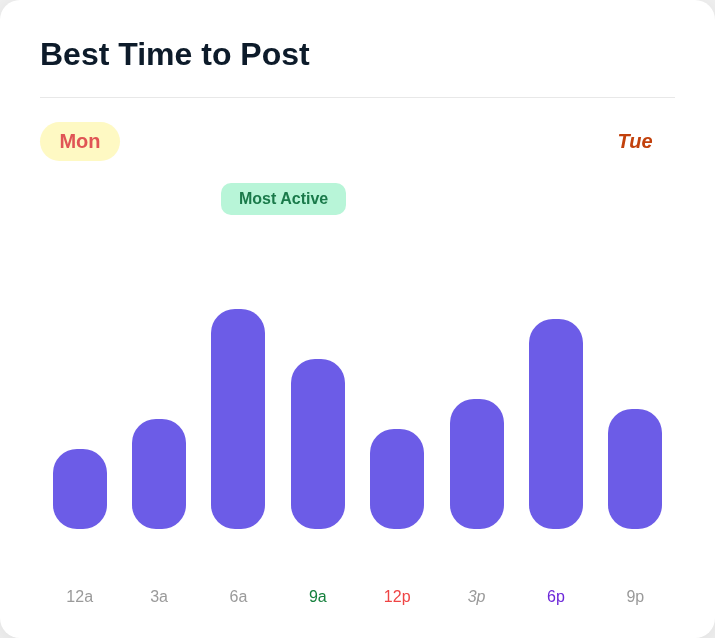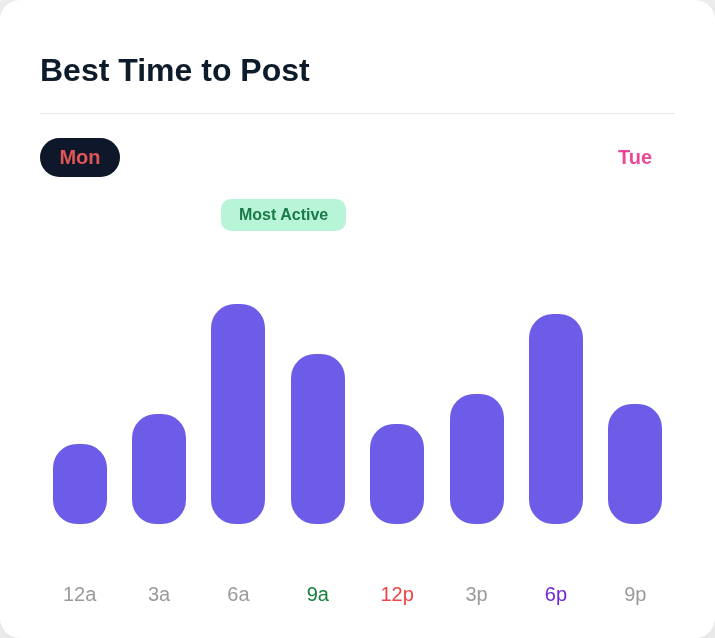--- a/index.html
+++ b/index.html
@@ -13,21 +13,21 @@
       display: flex;
       justify-content: center;
       align-items: center;
       min-height: 100vh;
       font-family: -apple-system, BlinkMacSystemFont, 'Segoe UI', sans-serif;
     }
 
     .card {
       background: #ffffff;
       border-radius: 20px;
-      padding: 52px 40px 32px 40px;
+      padding: 36px 40px 32px 40px;
       width: 715px;
       min-height: 638px;
       box-shadow: 0 4px 24px rgba(0,0,0,0.08);
       display: flex;
       flex-direction: column;
     }
 
     .title {
       font-size: 32px;
       font-weight: 800;
@@ -108,38 +108,38 @@
       width: 54px;
     }
 
     .time-labels {
       display: flex;
       justify-content: space-between;
       margin-top: 14px;
     }
 
     .time-label {
-      font-size: 20px;
+      font-size: 16px;
       color: #9a9a9a;
       text-align: center;
       flex: 1;
       margin-top: 45px;
     }
   </style>
 </head>
 <body>
 
 <div class="card">
   <div class="title">Best Time to Post</div>
   <div class="divider"></div>
 
   <div class="day-tabs">
 
-  <div class="day-tab active" style="background: #0f172a; color: rgb(224, 85, 85);">Mon</div>
-      <div class="day-tab" style="color: #ec4899;">Tue</div>
+  <div class="day-tab active" style="background: #fef9c3; color: rgb(224, 85, 85);">Mon</div>
+      <div class="day-tab" style="color: #c2410c; font-style: italic;">Tue</div>
     </div>
 
   <div class="chart-area">
     <div class="most-active-label">Most Active</div>
     <div class="bars-container">
 
     <div class="bar-wrapper">
           <div class="bar" style="height: 80px; background: rgb(108, 92, 231);"></div>
         </div>
         <div class="bar-wrapper">
@@ -164,18 +164,18 @@
           <div class="bar" style="height: 120px; background: rgb(108, 92, 231);"></div>
         </div>
       </div>
     <div class="time-labels">
 
     <div class="time-label" style="color: rgb(154, 154, 154);">12a</div>
         <div class="time-label" style="color: rgb(154, 154, 154);">3a</div>
         <div class="time-label" style="color: rgb(154, 154, 154);">6a</div>
         <div class="time-label" style="color: #15803d;">9a</div>
         <div class="time-label" style="color: #ef4444;">12p</div>
-        <div class="time-label" style="color: rgb(154, 154, 154);">3p</div>
+        <div class="time-label" style="color: rgb(154, 154, 154); font-style: italic;">3p</div>
         <div class="time-label" style="color: #6d28d9;">6p</div>
         <div class="time-label" style="color: rgb(154, 154, 154);">9p</div>
       </div>
   </div>
 </div>
 
 </body></html>

